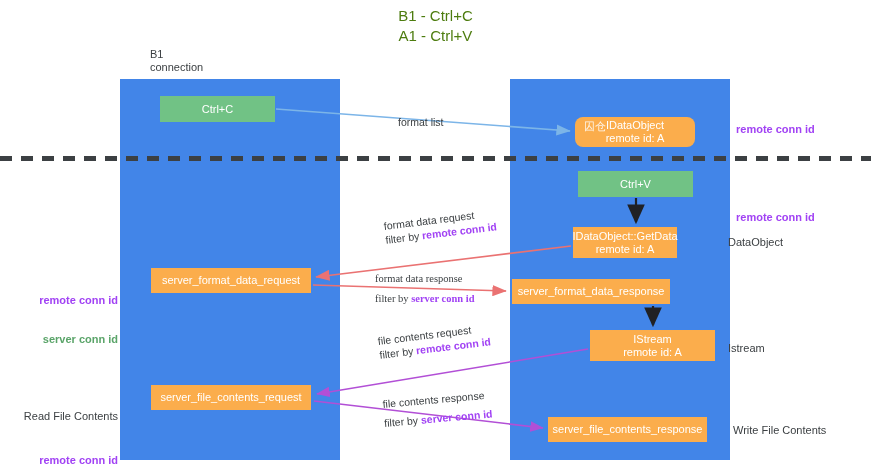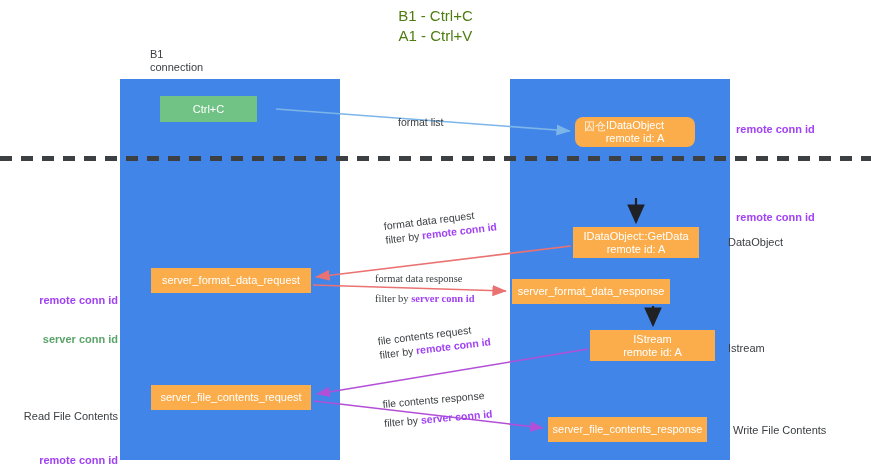--- a/index.html
+++ b/index.html
@@ -41,24 +41,24 @@
     box-sizing:border-box;
     display:flex;flex-direction:column;
     align-items:center;justify-content:center;
     color:#ffffff;font-size:11px;line-height:13px;
     text-align:center;white-space:pre;
     padding:2px 4px;
   }
   .green{background:#71c285;}
   .orange{background:#fbad4c;}
 
-  #box-ctrlc{left:160px;top:96px;width:97px;height:26px;}
+  #box-ctrlc{left:160px;top:96px;width:115px;height:26px;}
   #box-ctrlv{left:578px;top:171px;width:115px;height:26px;}
   #box-idataobject{left:575px;top:117px;width:120px;height:30px;border-radius:8px;}
-  #box-getdata{left:573px;top:227px;width:126px;height:31px;}
+  #box-getdata{left:573px;top:227px;width:104px;height:31px;}
   #box-sfdreq{left:151px;top:268px;width:160px;height:25px;}
   #box-sfdres{left:512px;top:279px;width:158px;height:25px;}
   #box-istream{left:590px;top:330px;width:125px;height:31px;}
   #box-sfcreq{left:151px;top:385px;width:160px;height:25px;}
   #box-sfcres{left:548px;top:417px;width:159px;height:25px;}
 
   
   #box-idataobject .glyphdup{
     position:absolute;left:9px;top:3px;
     font-size:11px;line-height:13px;color:#ffffff;
@@ -151,20 +151,21 @@
   <div class="abs" id="dashsep"></div>
 
   <div class="abs nodebox green" id="box-ctrlc">Ctrl+C</div>
 
   <div class="abs nodebox orange" id="box-idataobject">
     <span class="glyphdup">囚仓</span>
     <span>IDataObject
 remote id: A</span>
   </div>
 
+  <div class="abs nodebox green" id="box-ctrlv">Ctrl+V</div>
 
   <div class="abs nodebox orange" id="box-getdata">IDataObject::GetData
 remote id: A</div>
 
   <div class="abs nodebox orange" id="box-sfdres">server_format_data_response</div>
 
   <div class="abs nodebox orange" id="box-sfdreq">server_format_data_request</div>
 
   <div class="abs nodebox orange" id="box-istream">IStream
 remote id: A</div>

